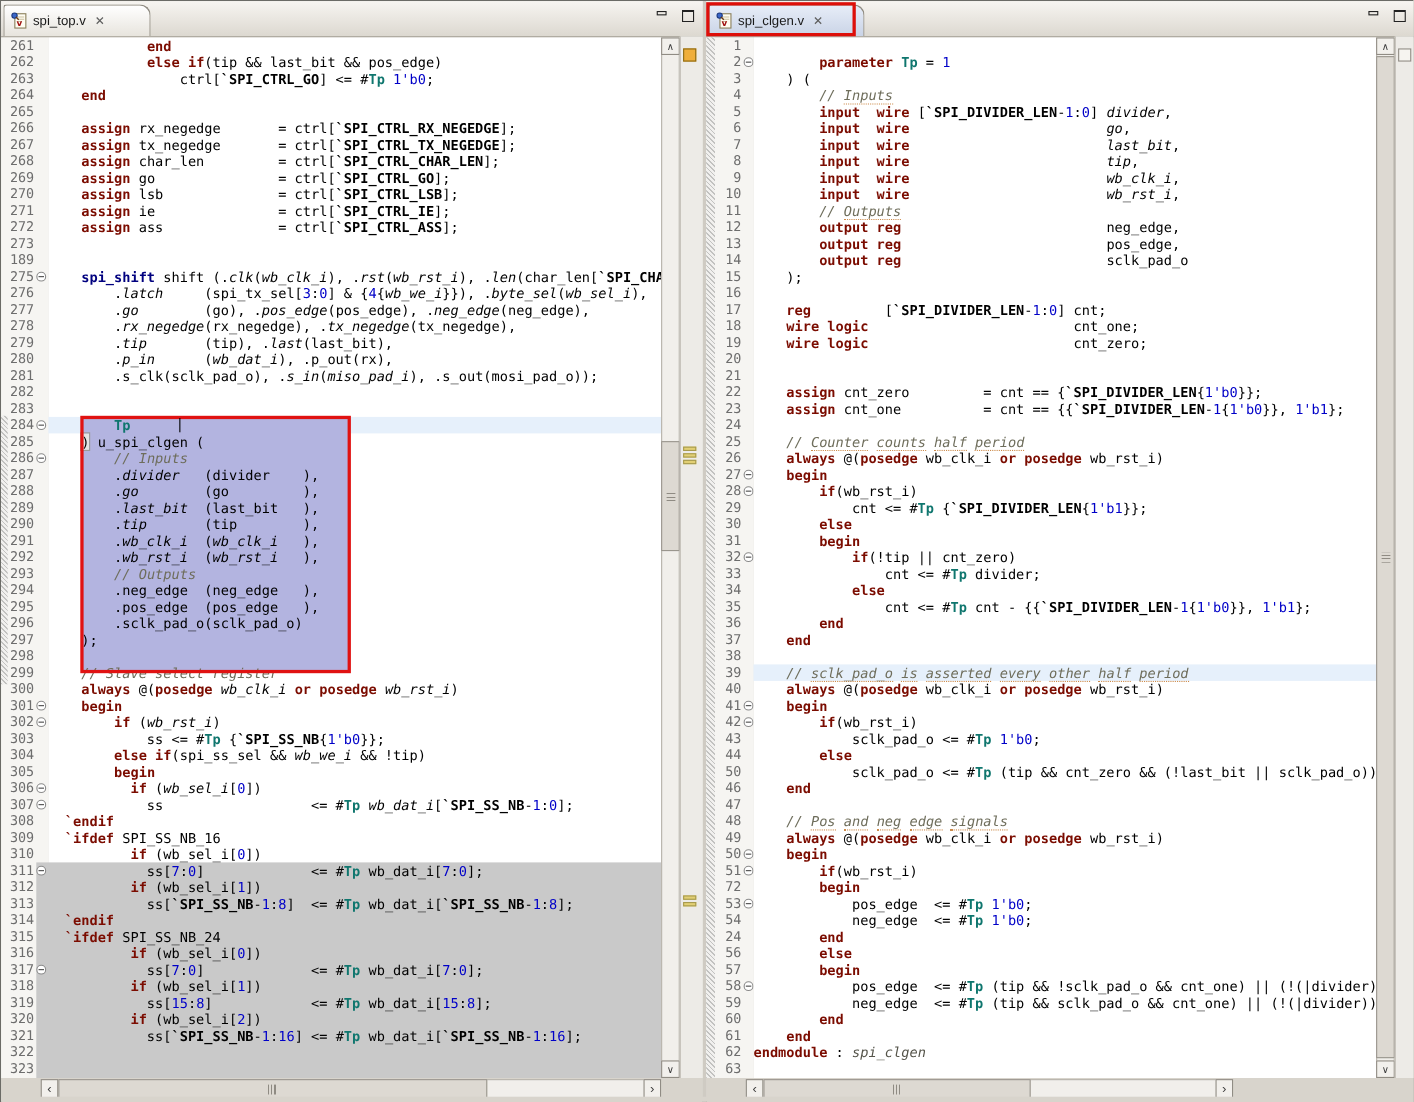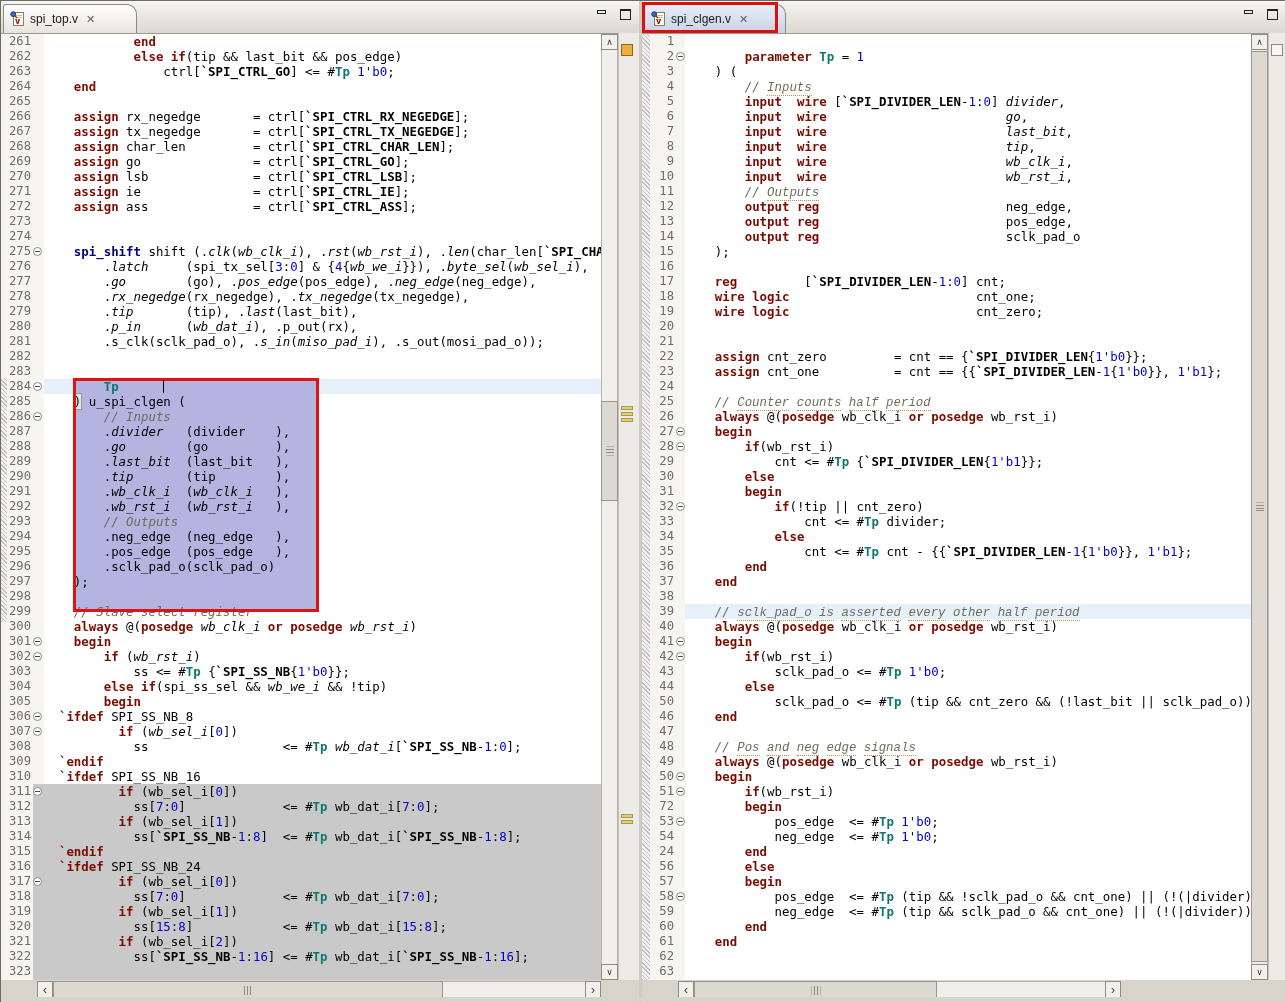--- a/index.html
+++ b/index.html
@@ -42,21 +42,21 @@
   .code-row{height:15px;line-height:15px;font-family:"DejaVu Sans Mono",monospace;font-size:12.4px;
             white-space:pre;color:#000;}
   
   .kw{color:#7b0c00;font-weight:bold;}
   .mac{color:#000;font-weight:bold;}
   .num{color:#0000c8;}
   .typ{color:#00007f;font-weight:bold;}
   .bb{color:#0f766e;font-weight:bold;}
   .it{font-style:italic;}
   .c{color:#6e6d5b;font-style:italic;}
-  .cu{border-bottom:1px dotted #cc8a4a;font-family:Liberation Mono, monospace;}
+  .cu{border-bottom:1px dotted #cc8a4a;}
   .ml{color:#55544a;font-style:italic;}
   .pm{outline:1px solid #9a9a9a;background:#e4e4e4;}
 
   
   .ov{position:absolute;}
   .curline{background:#e6f0fb;}
   .inactive{background:#c9c9c9;}
   .sel{background:#b3b4e0;}
   .redbox{border:3px solid #e01212;box-sizing:border-box;z-index:4;}
   .caret{width:1px;background:#000;z-index:5;}
@@ -124,21 +124,21 @@
           <div class="num-row">264</div>
           <div class="num-row">265</div>
           <div class="num-row">266</div>
           <div class="num-row">267</div>
           <div class="num-row">268</div>
           <div class="num-row">269</div>
           <div class="num-row">270</div>
           <div class="num-row">271</div>
           <div class="num-row">272</div>
           <div class="num-row">273</div>
-          <div class="num-row">274</div>
+          <div class="num-row">189</div>
           <div class="num-row">275</div>
           <div class="num-row">276</div>
           <div class="num-row">277</div>
           <div class="num-row">278</div>
           <div class="num-row">279</div>
           <div class="num-row">280</div>
           <div class="num-row">281</div>
           <div class="num-row">282</div>
           <div class="num-row">283</div>
           <div class="num-row">284</div>
@@ -304,21 +304,20 @@
           <div class="code-row">        .sclk_pad_o(sclk_pad_o)</div>
           <div class="code-row">    );</div>
           <div class="code-row">&nbsp;</div>
           <div class="code-row">    <span class="c">// Slave select register</span></div>
           <div class="code-row">    <span class="kw">always</span> @(<span class="kw">posedge</span> <span class="it">wb_clk_i</span> <span class="kw">or</span> <span class="kw">posedge</span> <span class="it">wb_rst_i</span>)</div>
           <div class="code-row">    <span class="kw">begin</span></div>
           <div class="code-row">        <span class="kw">if</span> (<span class="it">wb_rst_i</span>)</div>
           <div class="code-row">            ss &lt;= #<span class="bb">Tp</span> {<span class="mac">`SPI_SS_NB</span>{<span class="num">1'b0</span>}};</div>
           <div class="code-row">        <span class="kw">else</span> <span class="kw">if</span>(spi_ss_sel &amp;&amp; <span class="it">wb_we_i</span> &amp;&amp; !tip)</div>
           <div class="code-row">        <span class="kw">begin</span></div>
-          <div class="code-row">  <span class="kw">`ifdef</span> SPI_SS_NB_8</div>
           <div class="code-row">          <span class="kw">if</span> (<span class="it">wb_sel_i</span>[<span class="num">0</span>])</div>
           <div class="code-row">            ss                  &lt;= #<span class="bb">Tp</span> <span class="it">wb_dat_i</span>[<span class="mac">`SPI_SS_NB</span>-<span class="num">1</span>:<span class="num">0</span>];</div>
           <div class="code-row">  <span class="kw">`endif</span></div>
           <div class="code-row">  <span class="kw">`ifdef</span> SPI_SS_NB_16</div>
           <div class="code-row">          <span class="kw">if</span> (wb_sel_i[<span class="num">0</span>])</div>
           <div class="code-row">            ss[<span class="num">7</span>:<span class="num">0</span>]             &lt;= #<span class="bb">Tp</span> wb_dat_i[<span class="num">7</span>:<span class="num">0</span>];</div>
           <div class="code-row">          <span class="kw">if</span> (wb_sel_i[<span class="num">1</span>])</div>
           <div class="code-row">            ss[<span class="mac">`SPI_SS_NB</span>-<span class="num">1</span>:<span class="num">8</span>]  &lt;= #<span class="bb">Tp</span> wb_dat_i[<span class="mac">`SPI_SS_NB</span>-<span class="num">1</span>:<span class="num">8</span>];</div>
           <div class="code-row">  <span class="kw">`endif</span></div>
           <div class="code-row">  <span class="kw">`ifdef</span> SPI_SS_NB_24</div>
@@ -586,20 +585,21 @@
           <div class="code-row">        <span class="kw">begin</span></div>
           <div class="code-row">            pos_edge  &lt;= #<span class="bb">Tp</span> <span class="num">1'b0</span>;</div>
           <div class="code-row">            neg_edge  &lt;= #<span class="bb">Tp</span> <span class="num">1'b0</span>;</div>
           <div class="code-row">        <span class="kw">end</span></div>
           <div class="code-row">        <span class="kw">else</span></div>
           <div class="code-row">        <span class="kw">begin</span></div>
           <div class="code-row">            pos_edge  &lt;= #<span class="bb">Tp</span> (tip &amp;&amp; !sclk_pad_o &amp;&amp; cnt_one) || (!(|divider));</div>
           <div class="code-row">            neg_edge  &lt;= #<span class="bb">Tp</span> (tip &amp;&amp; sclk_pad_o &amp;&amp; cnt_one) || (!(|divider));</div>
           <div class="code-row">        <span class="kw">end</span></div>
           <div class="code-row">    <span class="kw">end</span></div>
+          <div class="code-row"><span class="kw">endmodule</span> : <span class="ml">spi_clgen</span></div>
           <div class="code-row">&nbsp;</div>
         </div>
         <div class="sb-track" style="left:609px;top:1px;width:17px;height:946px;"></div>
         <div class="sb-btn v" style="left:609px;top:1px;">∧</div>
         <div class="sb-btn v" style="left:609px;top:931px;">∨</div>
         <div class="sb-thumb" style="left:609px;top:18px;width:17px;height:911px;">
           <div class="grip-v"></div>
         </div>
         <div class="overview" style="left:626px;top:0;width:18px;height:947px;"></div>
         <div class="ov-head empty" style="left:629px;top:11px;"></div>

